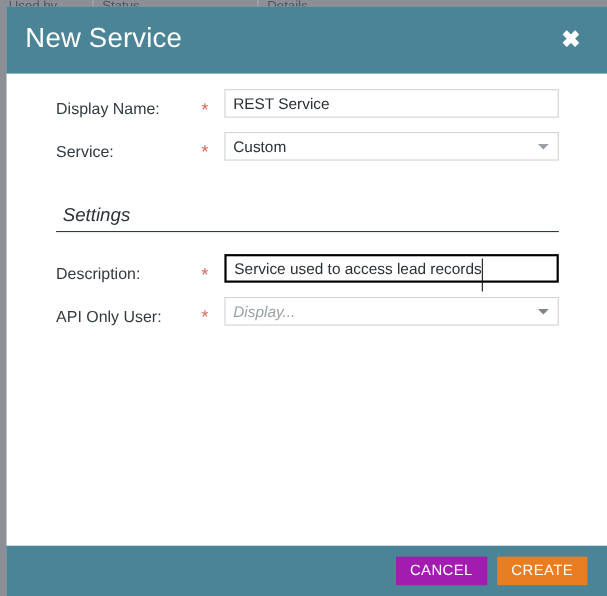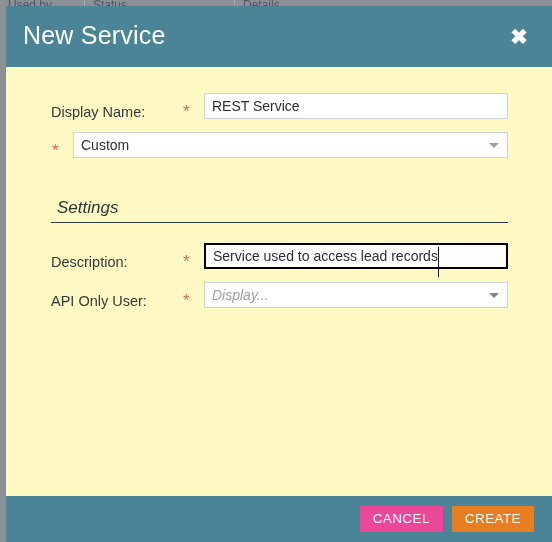--- a/index.html
+++ b/index.html
@@ -68,22 +68,22 @@
     color: #ffffff;
     font-size: 21px;
     font-weight: bold;
     line-height: 1;
     user-select: none;
   }
 
   .modal-body {
     flex: 1 1 auto;
     position: relative;
-    padding: 32px 44px 0 45px;
-    background: #fef9c3;
+    padding: 20px 44px 0 45px;
+    background: #ffffff;
   }
 
   .form-row {
     display: flex;
     align-items: center;
     margin-bottom: 13px;
     height: 26px;
   }
   .form-label {
     width: 131px;
@@ -192,21 +192,21 @@
     border: none;
     color: #ffffff;
     font-family: "Liberation Sans", sans-serif;
     font-size: 13.5px;
     letter-spacing: .4px;
     cursor: pointer;
     padding: 0 13px;
     border-radius: 0;
     line-height: 26px;
   }
-  .btn-cancel { background: #ec4899; }
+  .btn-cancel { background: #a21caf; }
   .btn-create { background: #e87d22; }
 </style>
 </head>
 <body>
 
 <div class="page-bg">
   <div class="bg-table-header">
     <div class="bg-th" style="width:84px">Used by</div>
     <div class="bg-th" style="width:150px">Status</div>
     <div class="bg-th" style="width:318px">Details</div>
@@ -224,20 +224,21 @@
 
     <div class="form-row">
       <div class="form-label">Display Name:</div>
       <div class="req-star">*</div>
       <div class="field-wrap">
         <input class="text-field" type="text" value="REST Service" style="">
       </div>
     </div>
 
     <div class="form-row">
+      <div class="form-label">Service:</div>
       <div class="req-star">*</div>
       <div class="field-wrap">
         <div class="select-field">Custom</div>
         <div class="caret"></div>
       </div>
     </div>
 
     <div class="section">
       <div class="section-title">Settings</div>
       <div class="section-rule"></div>

